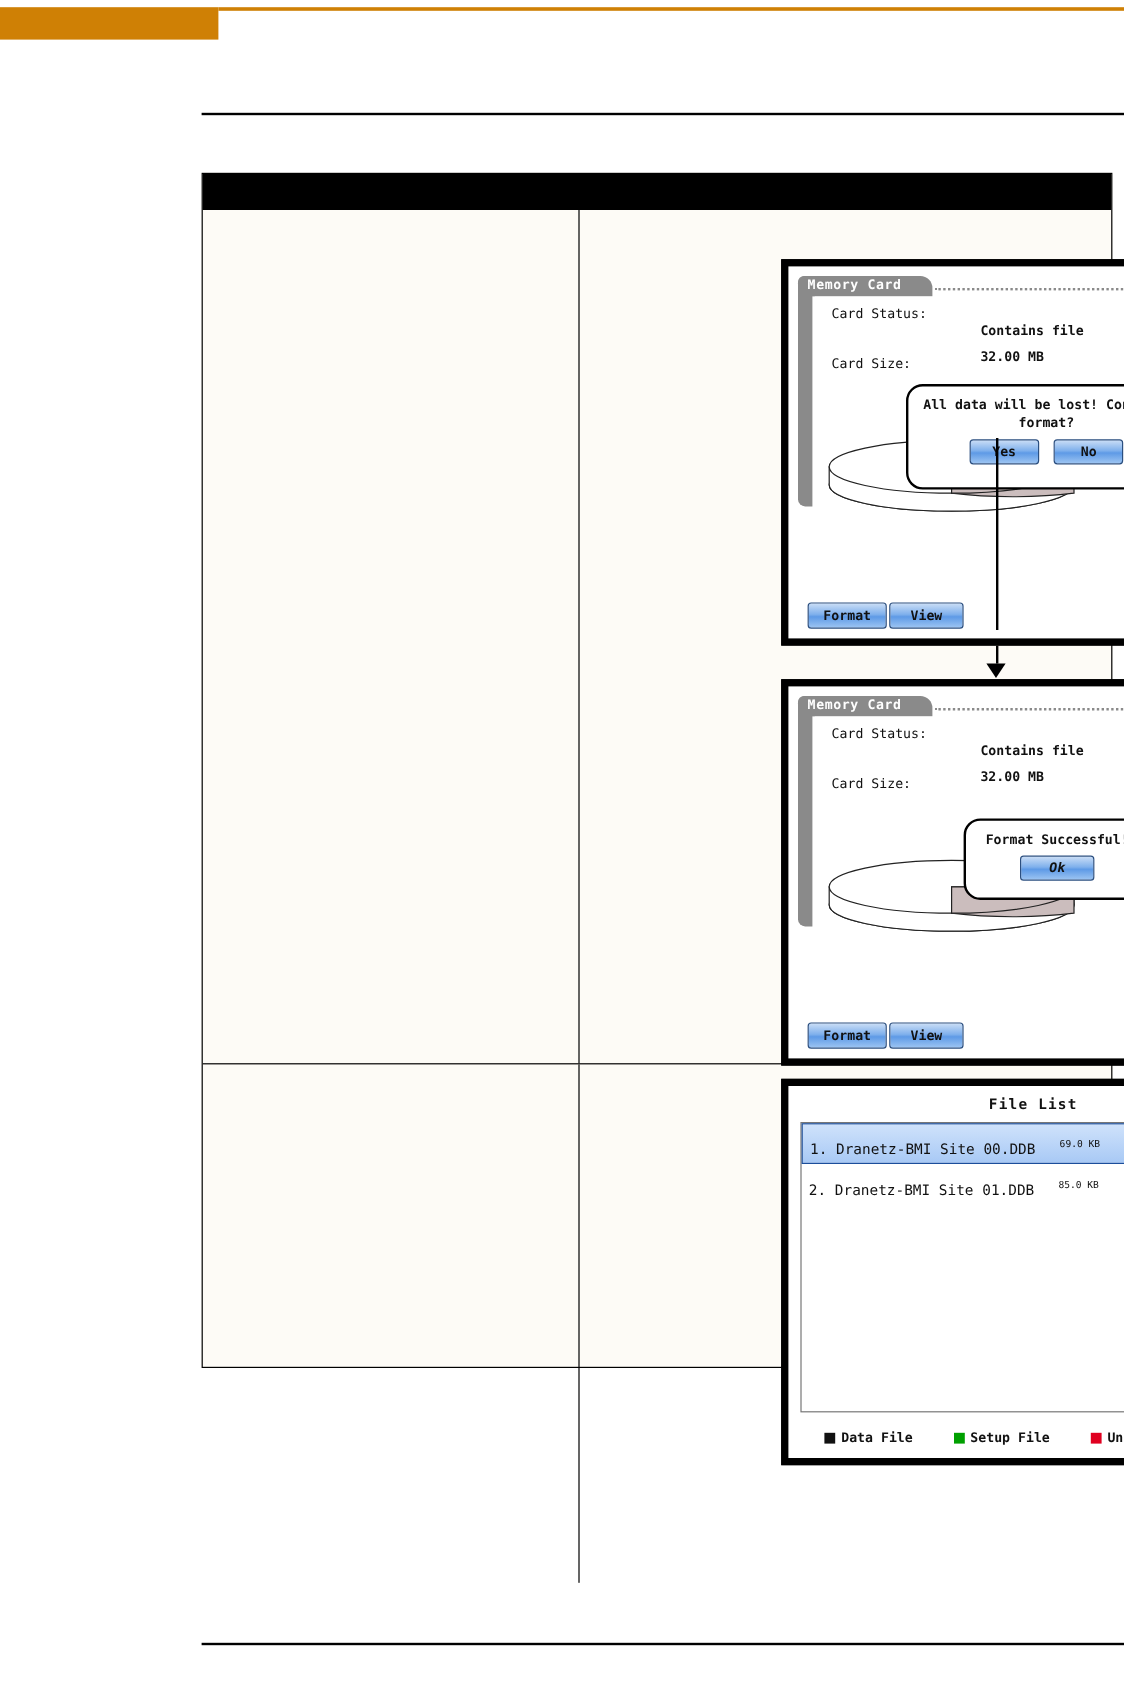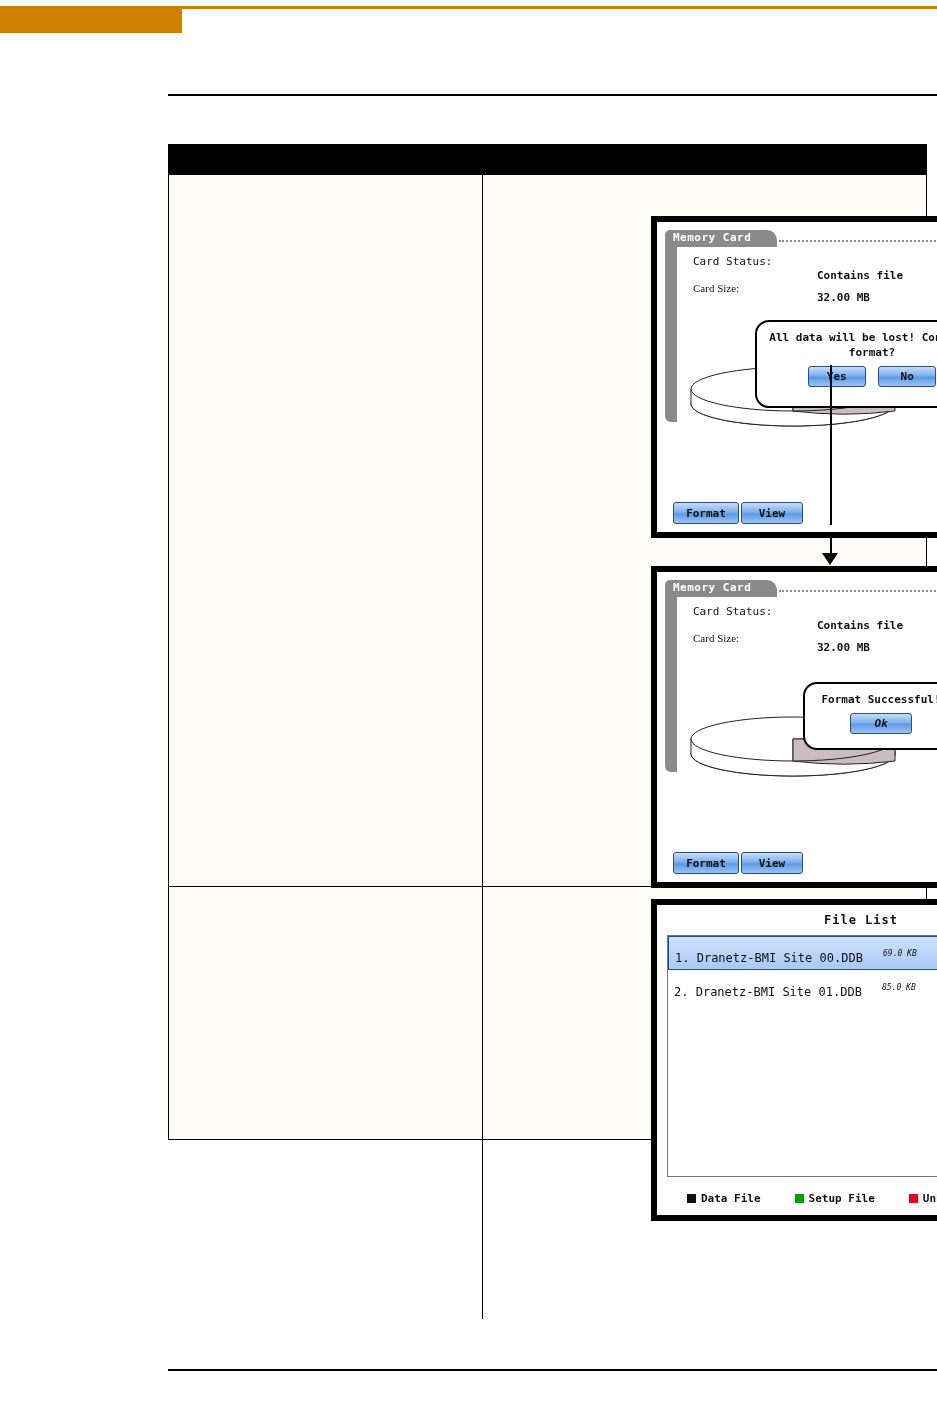--- a/index.html
+++ b/index.html
@@ -82,21 +82,21 @@
     border-top:2px dotted #8a8a8a;
   }
   .panel-body{
     position:absolute;left:20px;top:25px;right:8px;bottom:38px;
     background:#ffffff;
   }
 
   .kv{position:absolute;font:bold 11px "DejaVu Sans Mono", monospace;color:#111;}
   .kv.label{font-weight:normal;}
   .k1{left:36px;top:33px;}
-  .k2{left:36px;top:60px;font-family:Liberation Serif, serif;}
+  .k2{left:36px;top:75px;}
   .v1{left:160px;top:47px;}
   .v2{left:160px;top:69px;}
 
   
   .legend-box{
     position:absolute;
     border:1.5px solid #000;
     border-radius:10px;
     background:#fff;
     font:bold 11px "DejaVu Sans Mono", monospace;
@@ -170,21 +170,21 @@
   .fl-row{
     position:relative;height:34px;box-sizing:border-box;
     display:flex;align-items:center;
     font:12px "DejaVu Sans Mono", monospace;color:#111;
   }
   .fl-row.sel{
     background:linear-gradient(to bottom,#cfe2fb 0%,#a8c9f5 100%);
     border:1px solid #1b4e9b;
   }
   .fl-name{position:absolute;left:6px;white-space:nowrap;font-size:12px;margin-top:10px;}
-  .fl-size{position:absolute;left:214px;font-size:8px;font-style:italic;}
+  .fl-size{position:absolute;left:214px;font-size:8px;}
   .fl-legend{
     position:absolute;left:10px;bottom:6px;height:22px;
     display:flex;align-items:center;gap:14px;
     font:bold 11px "DejaVu Sans Mono", monospace;color:#111;
   }
   .swatch{display:inline-block;width:9px;height:9px;margin-right:5px;vertical-align:middle;}
   .lg-item{white-space:nowrap;padding-left:20px;}
 </style>
 </head>
 <body>

